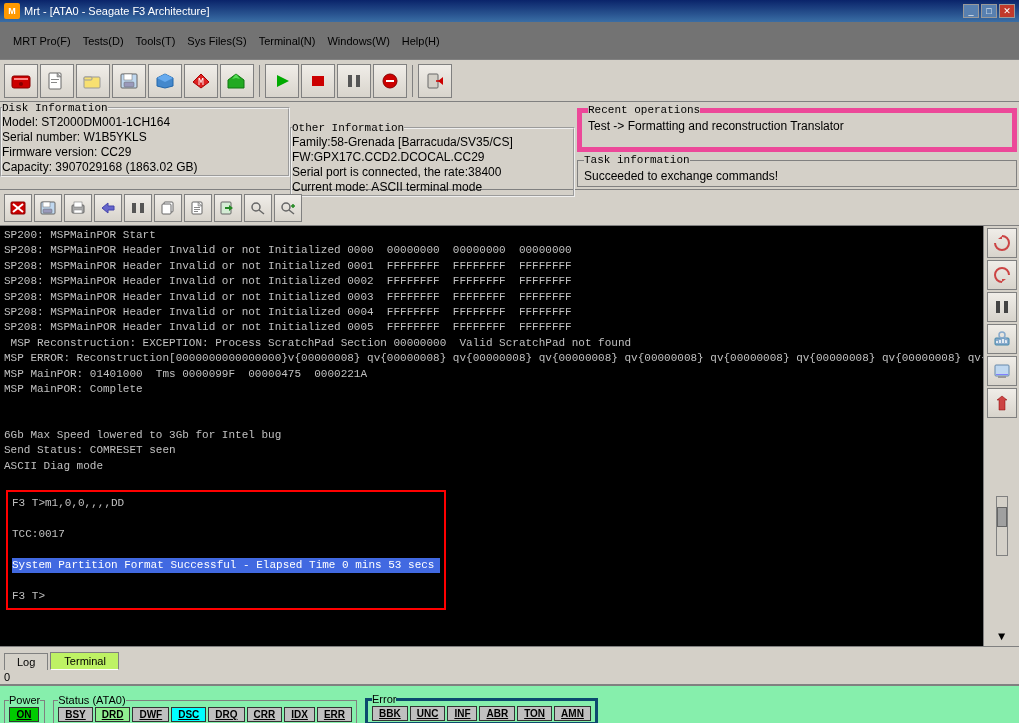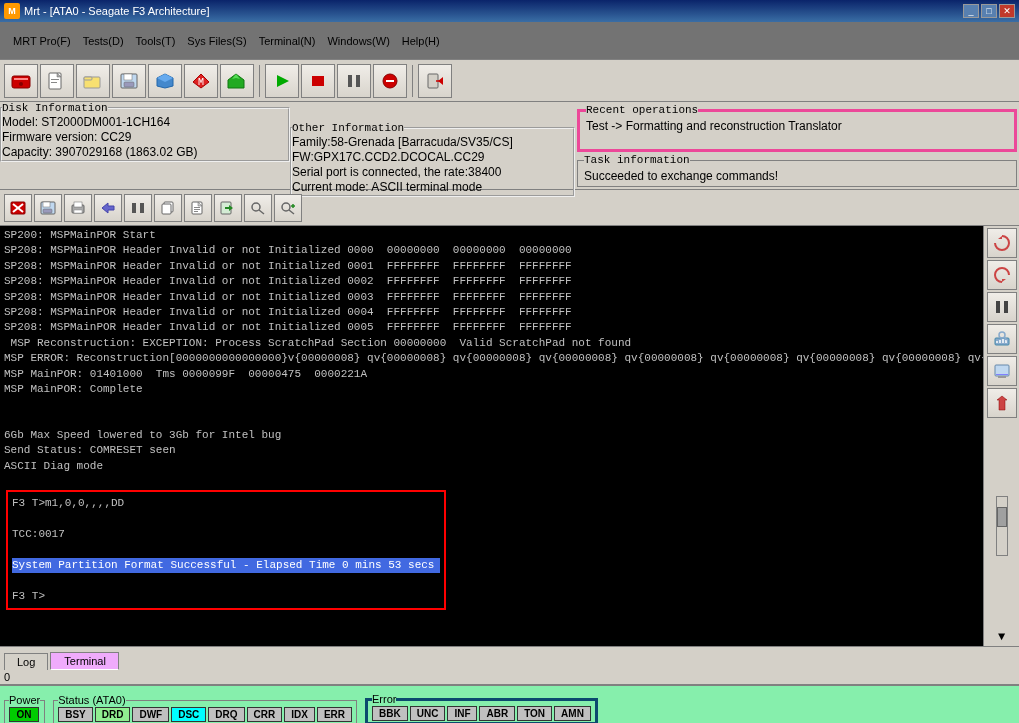--- a/index.html
+++ b/index.html
@@ -193,21 +193,21 @@
       padding: 2px 12px;
       border: 1px solid #808080;
       border-bottom: none;
       background: #d4d0c8;
       cursor: pointer;
       font-size: 11px;
       font-family: Arial, sans-serif;
       margin-right: 2px;
     }
     .log-tab.active {
-      background: #f0abfc;
+      background: #bef264;
       border-bottom: 1px solid white;
       padding-left: 13px;
     }
 
     
     #status-bar {
       background: #86efac;
       height: 48px;
       border-top: 2px solid #808080;
       display: flex;
@@ -221,20 +221,21 @@
     .status-indicator {
       padding: 1px 6px;
       border: 1px solid #333;
       font-size: 10px;
       font-weight: bold;
       font-family: Arial, sans-serif;
       background: #808080;
       color: #000;
       min-width: 30px;
       text-align: center;
+      text-decoration: underline;
     }
     .status-indicator.green { background: #00cc00; color: #000; }
     .status-indicator.lime { background: #90EE90; color: #000; }
     .status-indicator.cyan { background: #00ffff; color: #000; }
     .status-indicator.gray { background: #c0c0c0; color: #000; }
 
     #coords {
       font-size: 11px;
       font-family: Arial, sans-serif;
     }
@@ -356,20 +357,24 @@
 </div>
 
 <div id="info-panels">
 
   <div id="panel-disk">
     <fieldset>
       <legend>Disk Information</legend>
       <div class="info-line">
         <span>        Model: </span>
         <span>ST2000DM001-1CH164</span>
+      </div>
+      <div class="info-line">
+        <span>Serial number: </span>
+        <span>W1B5YKLS</span>
       </div>
       <div class="info-line">
         <span>Firmware version: </span>
         <span>CC29</span>
       </div>
       <div class="info-line">
         <span>       Capacity: </span>
         <span>3907029168 (1863.02 GB)</span>
       </div>
     </fieldset>
@@ -379,21 +384,21 @@
     <fieldset>
       <legend>Other Information</legend>
       <div class="info-line">Family:58-Grenada [Barracuda/SV35/CS]</div>
       <div class="info-line">FW:GPX17C.CCD2.DCOCAL.CC29</div>
       <div class="info-line">Serial port is connected, the rate:38400</div>
       <div class="info-line">Current mode: ASCII terminal mode</div>
     </fieldset>
   </div>
 
   <div style="flex:1; display:flex; flex-direction:column; margin:2px;">
-    <fieldset style="border:3px solid #ec4899; padding:2px 6px; margin-bottom:2px; flex:1;">
+    <fieldset style="border:5px solid #ec4899; padding:2px 6px; margin-bottom:2px; flex:1;">
       <legend>Recent operations</legend>
       <div class="info-line" style="font-family: Arial, sans-serif;">Test -&gt; Formatting and reconstruction Translator</div>
     </fieldset>
     <fieldset style="border:1px solid #808080; padding:2px 6px; flex:0 0 auto;">
       <legend>Task information</legend>
       <div class="info-line" style="font-family: Arial, sans-serif;">Succeeded to exchange commands!</div>
     </fieldset>
   </div>
 </div>
 

